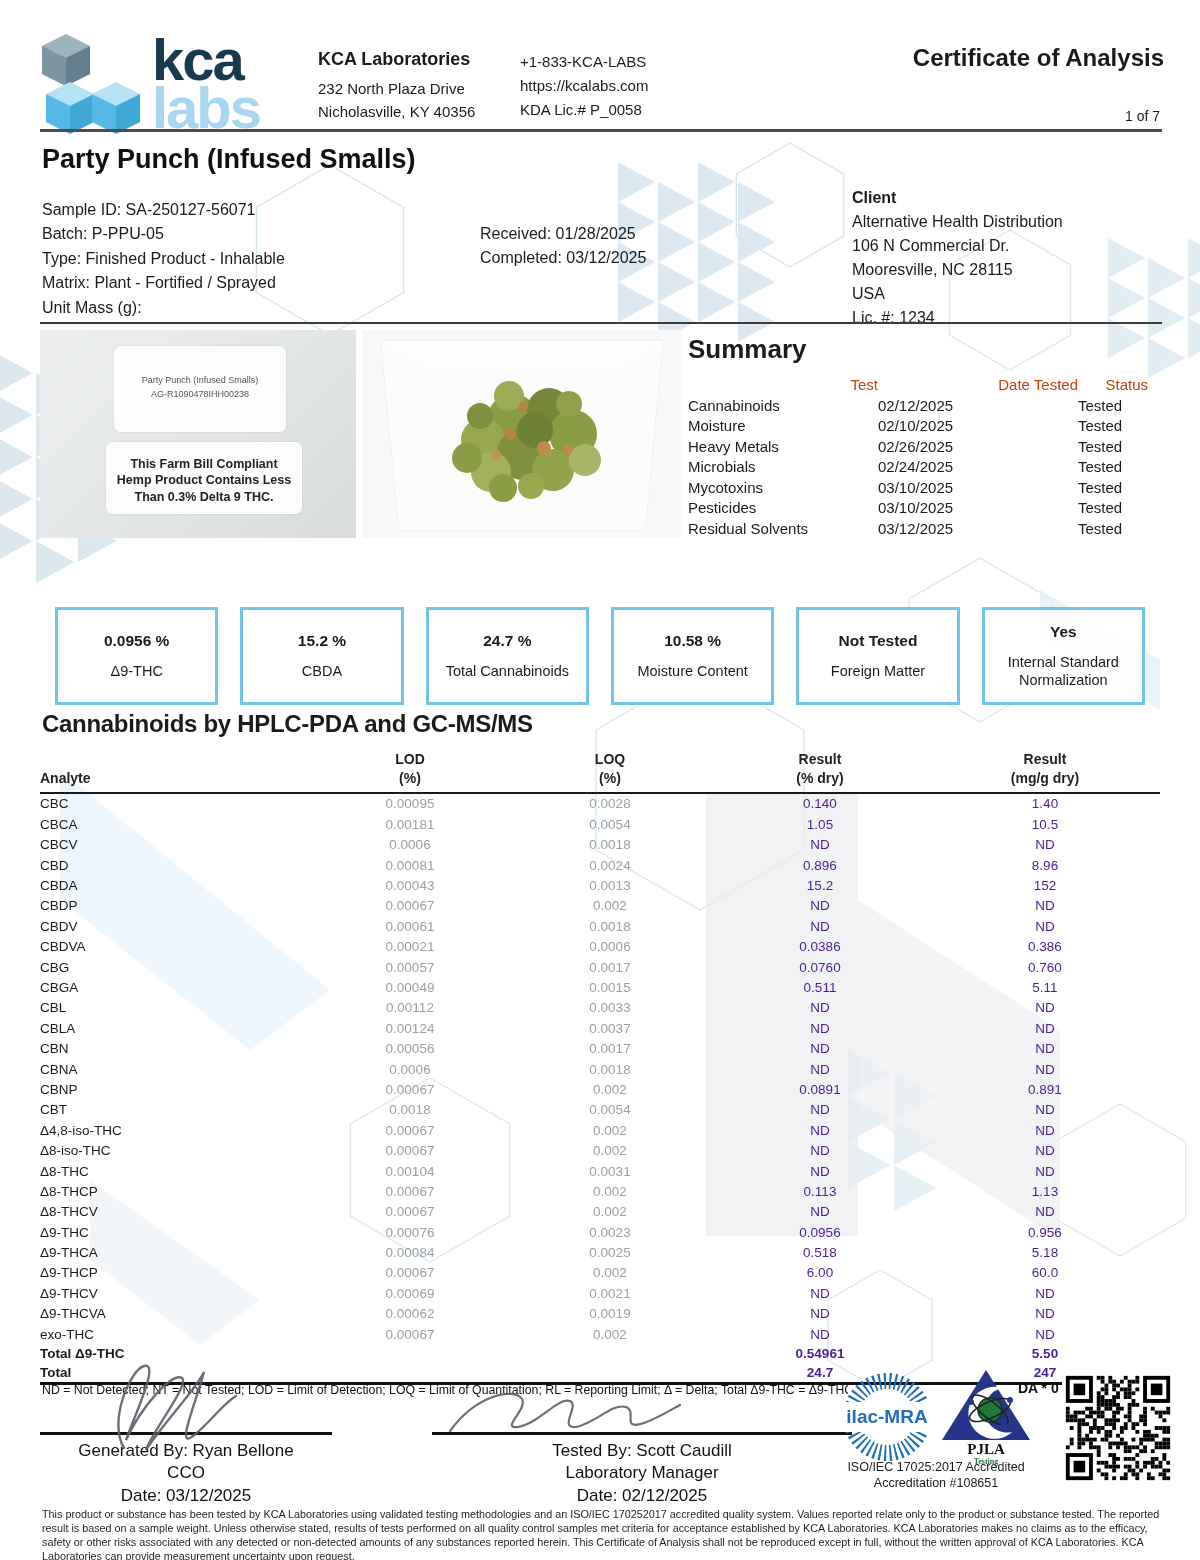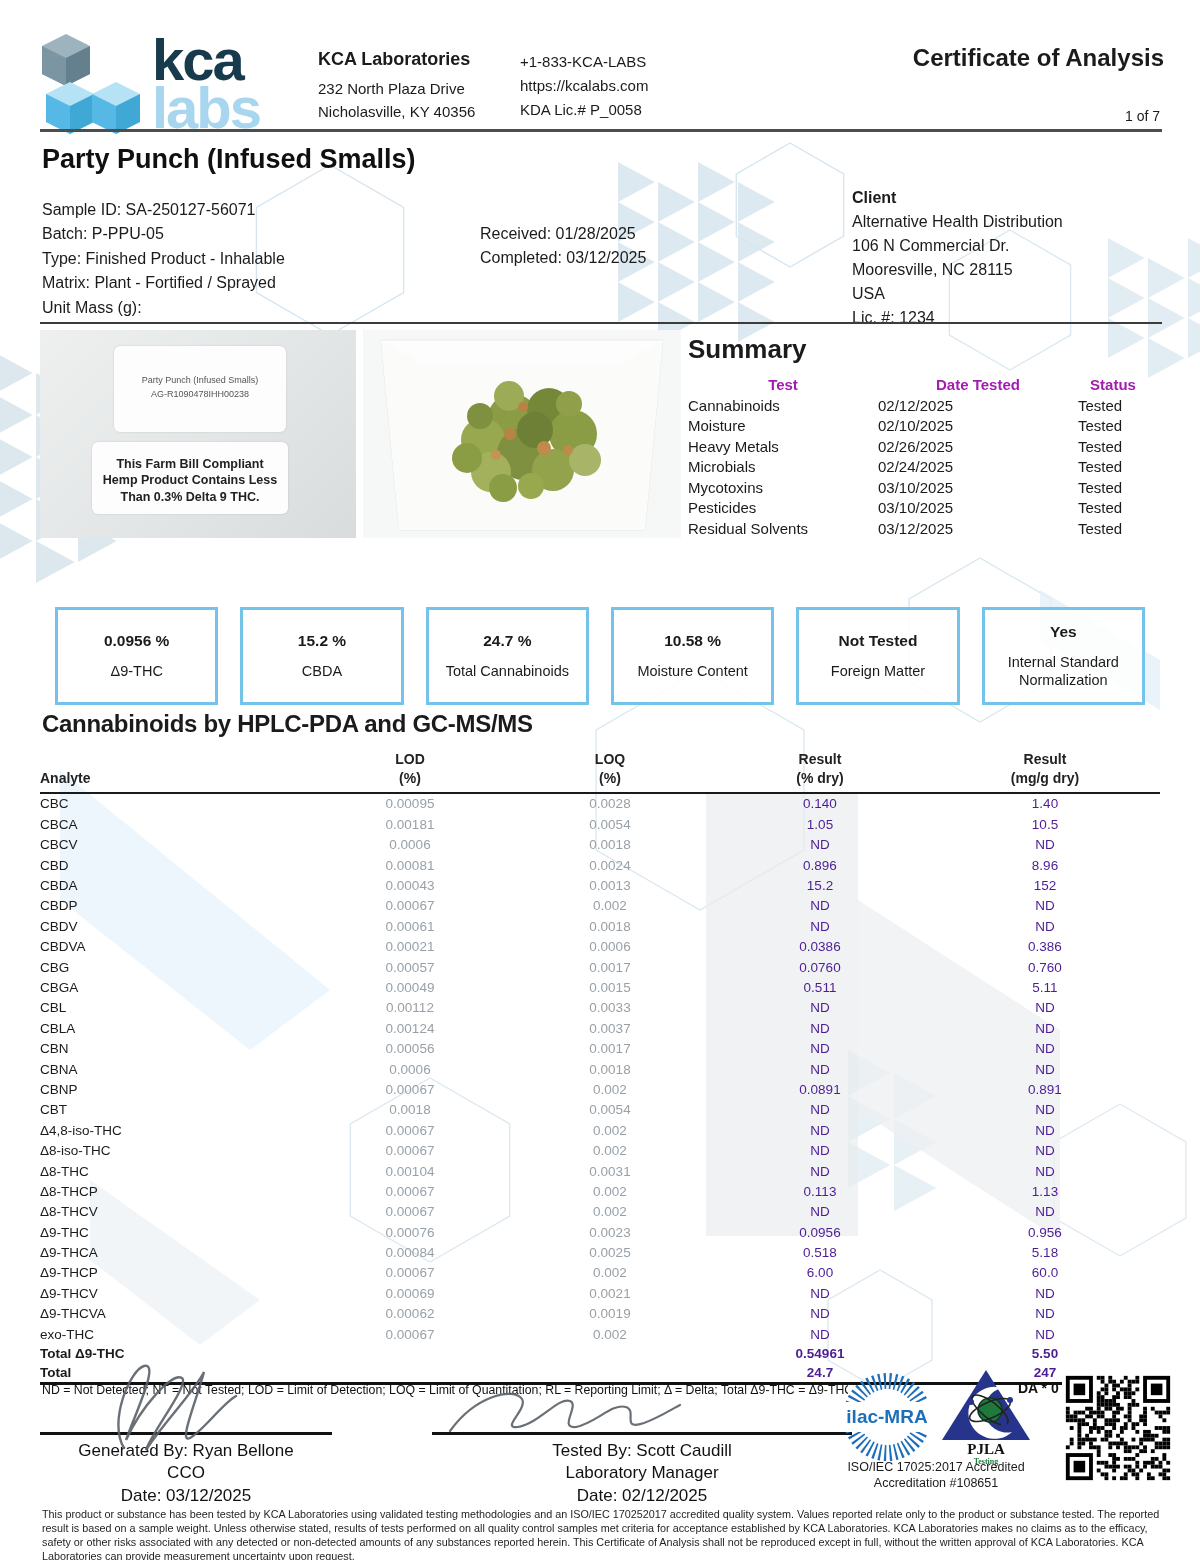--- a/index.html
+++ b/index.html
@@ -27,26 +27,26 @@
   .client-block{left:852px;top:186px;font-size:16px;line-height:1.5;}
   .client-block .client-heading{font-weight:bold;}
   .rule-2{left:40px;top:322px;width:1122px;height:2px;background:#3c3c3c;}
 
   
   .photo{top:330px;height:208px;background:#f2f4f4;overflow:hidden;}
   .photo-bag{left:40px;width:316px;background:linear-gradient(135deg,#eef0f0 0%,#e3e6e6 55%,#d8dcdc 100%);}
   .photo-buds{left:363px;width:318px;background:#f6f7f7;}
   .bag-label{position:absolute;background:#fdfdfd;border-radius:6px;box-shadow:0 0 2px rgba(0,0,0,.15);}
   .bag-label-1{left:74px;top:16px;width:172px;height:86px;font-size:9px;color:#555;text-align:center;padding-top:28px;box-sizing:border-box;line-height:1.5;}
-  .bag-label-2{left:52px;top:112px;width:196px;height:72px;font-size:12.5px;font-weight:bold;color:#222;text-align:center;padding:14px 10px 7px;box-sizing:border-box;line-height:1.3;}
+  .bag-label-2{left:66px;top:112px;width:196px;height:72px;font-size:12.5px;font-weight:bold;color:#222;text-align:center;padding:14px 10px 7px;box-sizing:border-box;line-height:1.3;}
 
   
   .summary-heading{left:688px;top:334px;font-size:26px;font-weight:bold;}
   .summary-table{left:688px;top:376px;width:460px;border-collapse:collapse;font-size:15px;}
-  .summary-table th{color:#a21caf;font-weight:bold;text-align:center;padding:0 0 2px 0;}
+  .summary-table th{color:#c2410c;font-weight:normal;text-align:right;padding:0 0 2px 0;}
   .summary-table td{padding:0;height:20.5px;}
   .summary-table .s0{width:190px;}
   .summary-table .s1{width:200px;}
   .summary-table .s2{width:70px;}
 
   
   .metrics-row{left:55px;top:607px;width:1090px;display:flex;gap:22px;}
   .metric-box{flex:1;height:88px;border:3px solid #74c3eb;background:rgba(255,255,255,.85);
               display:flex;flex-direction:column;align-items:center;justify-content:center;gap:12px;
               text-align:center;padding:2px 6px;box-sizing:content-box;}

